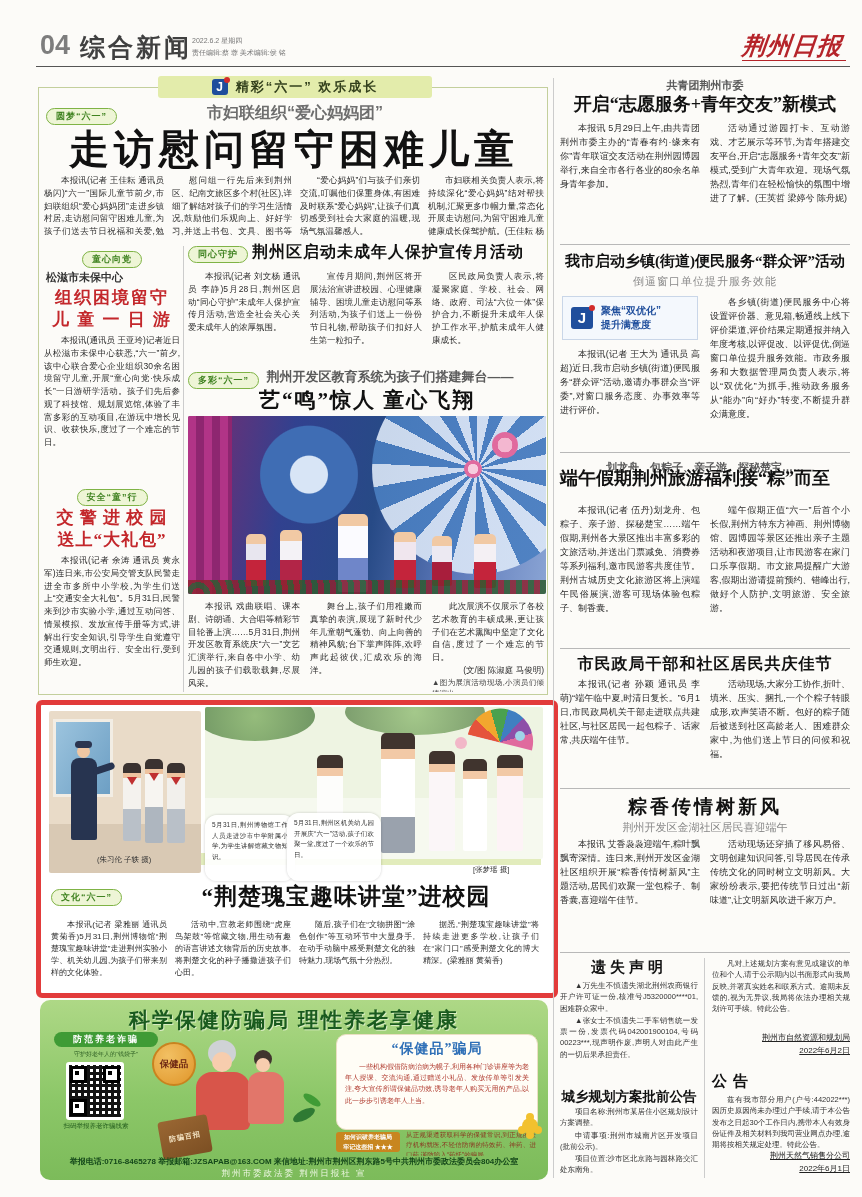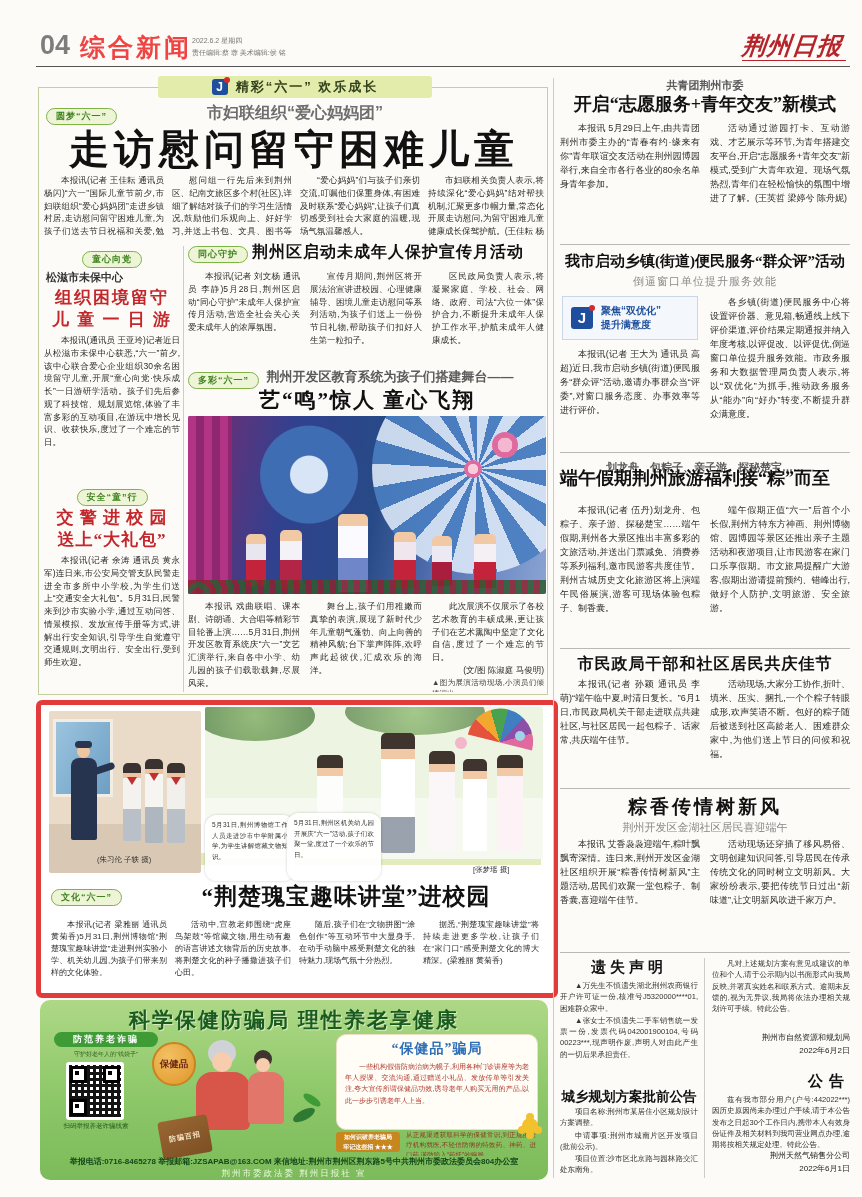--- a/index.html
+++ b/index.html
@@ -20,34 +20,34 @@
   .headline-red{color:#c3272b;font-weight:900;}
   .headline-blk{color:#111;font-weight:900;}
   .ph{overflow:hidden;border-radius:2px;}
   .bubble{position:absolute;background:rgba(255,255,255,.93);border-radius:12px;padding:5px 7px;
           font-size:6.5px;line-height:1.65;color:#333;text-align:justify;box-shadow:0 0 3px rgba(0,0,0,.2);}
   .credit{font-size:7.5px;color:#333;}
   .kid{position:absolute;border-radius:5px 5px 2px 2px;}
   .jlogo{display:inline-block;position:relative;width:16px;height:16px;background:#1f4e9c;border-radius:3px;
          color:#fff;font-weight:900;text-align:center;line-height:16px;font-size:12px;}
   .jlogo::after{content:"";position:absolute;right:-2px;top:-2px;width:6px;height:6px;background:#d22b2b;border-radius:50%;}
-  .signame{font-size:8px;color:#222;text-align:right;line-height:1.6;}
+  .signame{font-size:8px;color:#222;text-align:right;line-height:1.6;text-decoration:underline;}
   .qr{position:relative;background:
       repeating-linear-gradient(0deg,#141414 0 3px,transparent 3px 6px),
       repeating-linear-gradient(90deg,#141414 0 3px,transparent 3px 6px),#fff;}
   .qrc{position:absolute;width:11px;height:11px;border:3px solid #000;background:#fff;}
   .qrc::after{content:"";position:absolute;left:2px;top:2px;width:4px;height:4px;background:#000;}
 </style>
 </head>
 <body>
 
 <div class="page">
 
   <div class="abs" style="left:40px;top:30px;font-size:27px;font-weight:900;color:#7d7d7d;">04</div>
-  <div class="abs" style="left:80px;top:31px;font-size:25px;font-weight:900;color:#ef4444;letter-spacing:3px;">综合新闻</div>
+  <div class="abs" style="left:80px;top:31px;font-size:25px;font-weight:900;color:#404040;letter-spacing:3px;">综合新闻</div>
   <div class="abs" style="left:192px;top:36px;font-size:7px;color:#777;">2022.6.2 星期四</div>
   <div class="abs" style="left:192px;top:48px;font-size:7px;color:#777;">责任编辑:蔡 蓉  美术编辑:侯 铭</div>
   <div class="abs serif" style="left:742px;top:30px;font-size:24px;font-weight:900;font-style:italic;color:#b5242a;letter-spacing:1px;transform:skewX(-6deg);">荆州日报</div>
   <div class="abs" style="left:742px;top:60px;width:104px;height:1px;background:#b5242a;"></div>
   <div class="abs ruleh" style="left:36px;top:66px;width:814px;background:#555;"></div>
 
   <div class="abs" style="left:38px;top:87px;width:508px;height:606px;border:1px solid #c3cf9c;"></div>
 
   <div class="abs" style="left:158px;top:76px;width:274px;height:22px;background:#e3ecab;border-radius:3px;display:flex;align-items:center;justify-content:center;gap:8px;">
     <span class="jlogo">J</span>
@@ -261,21 +261,21 @@
     <p>上述规划申请事项正在审批中,根据《关于城乡规划公开公示的规定》,现将规划方案予以批前公示,公示期十个工作日,欢迎社会各界和利害关系人提出意见。</p>
   </div>
 
   <div class="abs smalltext" style="left:712px;top:958px;width:138px;height:72px;">
       <p>凡对上述规划方案有意见或建议的单位和个人,请于公示期内以书面形式向我局反映,并署真实姓名和联系方式。逾期未反馈的,视为无异议,我局将依法办理相关规划许可手续。特此公告。</p>
     </div>
   <div class="abs signame" style="left:712px;top:1032px;width:138px;">
     <div>荆州市自然资源和规划局</div>
     <div>2022年6月2日</div>
   </div>
-  <div class="abs headline-blk serif" style="left:712px;top:1072px;width:138px;text-align:right;font-size:15px;letter-spacing:6px;">公告</div>
+  <div class="abs headline-blk serif" style="left:712px;top:1072px;width:138px;text-align:left;font-size:15px;letter-spacing:6px;">公告</div>
   <div class="abs smalltext" style="left:712px;top:1094px;width:138px;height:56px;">
       <p>兹有我市部分用户(户号:442022***)因历史原因尚未办理过户手续,请于本公告发布之日起30个工作日内,携带本人有效身份证件及相关材料到我司营业网点办理,逾期将按相关规定处理。特此公告。</p>
     </div>
   <div class="abs signame" style="left:712px;top:1150px;width:138px;">
     <div>荆州天然气销售分公司</div>
     <div>2022年6月1日</div>
   </div>
 
   <div class="abs" style="left:40px;top:1000px;width:508px;height:180px;border-radius:10px;background:linear-gradient(180deg,#aed886 0,#8cc768 55%,#7cbb5a 100%);overflow:hidden;">
     <div class="abs" style="left:0;top:6px;width:508px;text-align:center;font-size:21px;font-weight:900;color:#1a5b1f;letter-spacing:2px;text-shadow:1px 1px 0 #d8ecc2;">科学保健防骗局  理性养老享健康</div>

